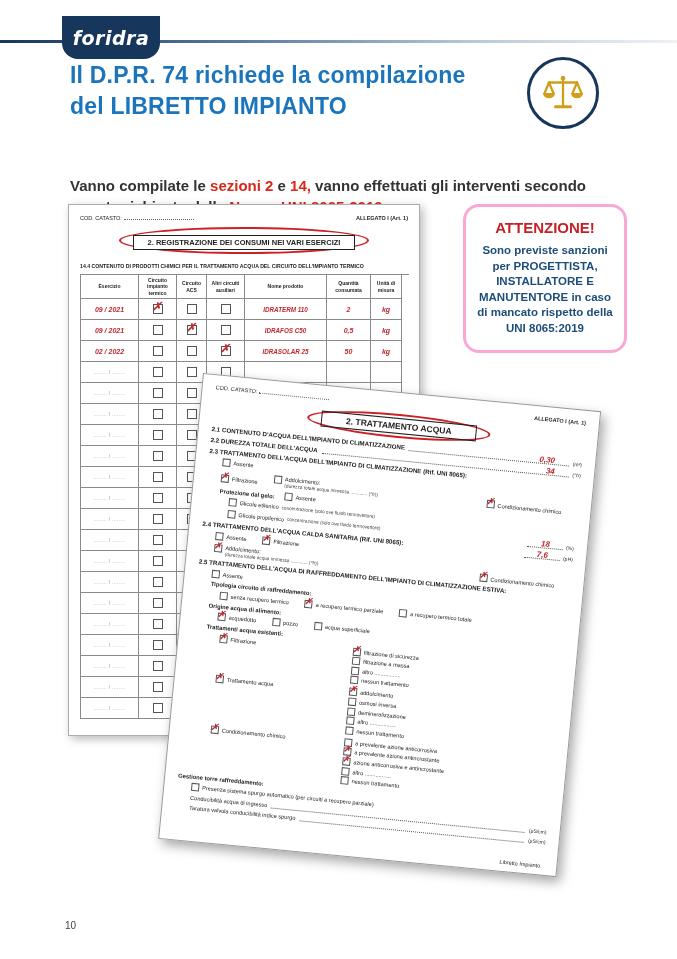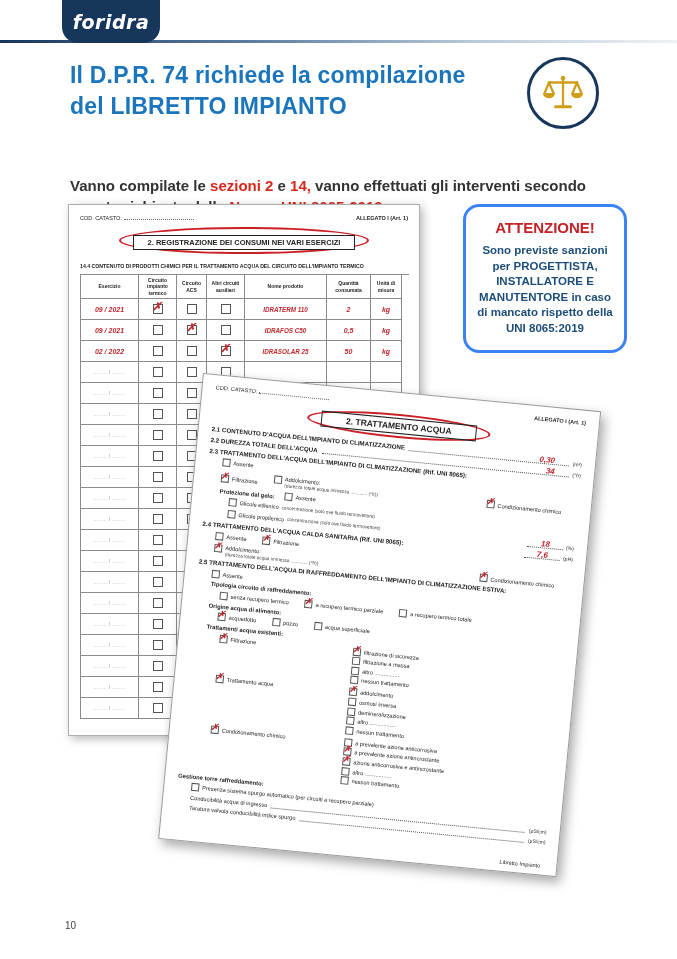--- a/index.html
+++ b/index.html
@@ -2,36 +2,36 @@
 <html><head>
 <meta charset="utf-8">
 <style>
   html,body{margin:0;padding:0;}
   body{width:677px;height:959px;position:relative;background:#ffffff;overflow:hidden;
        font-family:"Liberation Sans",sans-serif;color:#222;}
 
   
   .topline{position:absolute;left:0;top:40px;width:100%;height:3px;
            background:linear-gradient(90deg,#16365c 0%,#56799c 35%,#b9c9d8 70%,#eef2f6 100%);}
-  .logo-tab{position:absolute;left:62px;top:0;width:98px;height:43px;background:#16365c;
+  .logo-tab{position:absolute;left:62px;top:16px;width:98px;height:43px;background:#16365c;
             border-radius:0 0 16px 16px;display:flex;align-items:center;justify-content:center;z-index:5;}
   .logo-text{color:#fff;font-family:"DejaVu Sans",sans-serif;font-style:italic;font-weight:bold;
              font-size:19px;letter-spacing:.5px;}
 
   .page-title{position:absolute;left:70px;top:60px;color:#1b75bc;font-weight:bold;
               font-size:23px;line-height:31px;letter-spacing:.2px;}
   .scales-badge{position:absolute;left:527px;top:57px;width:66px;height:66px;border:3px solid #16365c;
                 border-radius:50%;background:#fff;display:flex;align-items:center;justify-content:center;}
 
   .intro{position:absolute;left:70px;top:142px;width:560px;font-size:15px;font-weight:bold;
          color:#333;line-height:21px;margin-top:33px;}
   .intro .red{color:#d7281e;}
 
   
-  .attention{position:absolute;left:463px;top:204px;width:164px;border:3px solid #3b82f6;
+  .attention{position:absolute;left:463px;top:204px;width:164px;border:3px solid #f9a8d4;
              border-radius:16px;background:#fff;padding:12px 8px 14px;text-align:center;z-index:4;box-sizing:border-box;}
   .attention-title{color:#c42127;font-size:15px;font-weight:bold;margin-bottom:7px;}
   .attention-body{color:#1d4e79;font-size:11.5px;font-weight:bold;line-height:15.5px;}
 
   
   .formhead{display:flex;justify-content:space-between;align-items:flex-end;font-size:5.5px;color:#222;}
   .dotline{display:inline-block;width:70px;border-bottom:1px dotted #666;margin-left:2px;height:5px;}
   .alleg{font-weight:bold;}
   .titlewrap{display:flex;justify-content:center;margin-top:6px;}
   .red-oval{border:2.5px solid #cc2027;border-radius:50%;padding:2px 12px;display:inline-block;}

